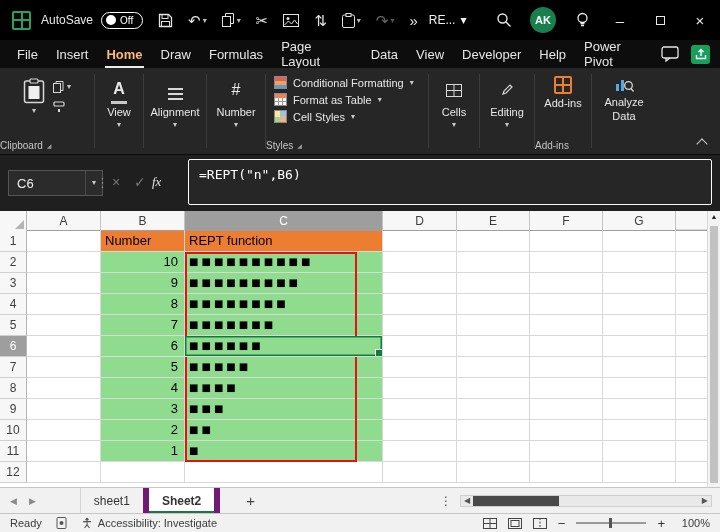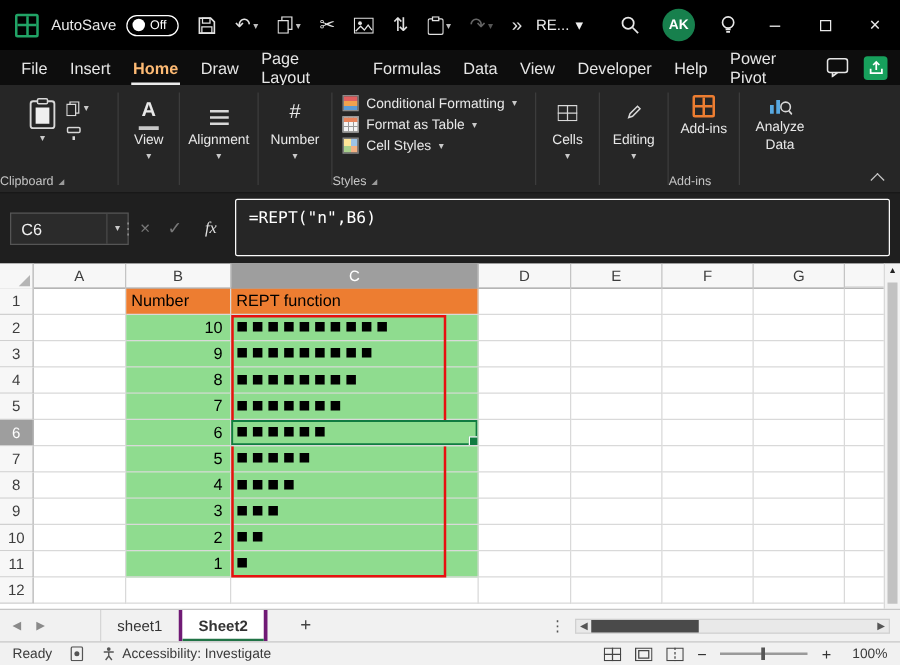--- a/index.html
+++ b/index.html
@@ -67,21 +67,21 @@
 .twoline{font-size:11px;line-height:1.25;text-align:center;margin-top:3px}
 .collapse-ribbon{position:absolute;right:14px;bottom:6px;width:8px;height:8px;border-top:1.6px solid #c9c9c9;border-right:1.6px solid #c9c9c9;transform:rotate(-45deg)}
 
 
 .fbar{position:absolute;top:155px;left:0;right:0;height:56px;background:#1f1f1f}
 .namebox{position:absolute;left:8px;top:15px;width:95px;height:26px;background:#2b2b2b;border:1px solid #555;display:flex;align-items:center;color:#f0f0f0;font-size:13px;padding-left:8px}
 .namebox .chev{margin-left:auto;padding:0 6px;border-left:1px solid #4a4a4a;height:100%;display:flex;align-items:center}
 .fb-dots{position:absolute;left:96px;top:20px;color:#8a8a8a;font-size:13px}
 .fb-x{position:absolute;left:112px;top:19px;color:#777;font-size:14px}
 .fb-check{position:absolute;left:134px;top:19px;color:#777;font-size:14px}
-.fb-fx{position:absolute;left:164px;top:19px;color:#e0e0e0;font-size:13px;font-style:italic;font-family:"Liberation Serif",serif}
+.fb-fx{position:absolute;left:152px;top:19px;color:#e0e0e0;font-size:13px;font-style:italic;font-family:"Liberation Serif",serif}
 .formula-box{position:absolute;left:188px;right:8px;top:4px;bottom:6px;background:#262626;border:1.5px solid #fafafa;border-radius:2px;color:#fff;font-family:"DejaVu Sans Mono","Liberation Mono",monospace;font-size:13px;padding:7px 10px}
 
 
 .sheet{position:absolute;top:211px;left:0;right:0;height:276px;background:#fff}
 .colheaders{display:flex;height:20px;border-bottom:1px solid #9f9f9f;background:#f7f7f7}
 .corner-cell{width:27px;height:20px;border-right:1px solid #b5b5b5;position:relative;background:#f7f7f7;flex:none}
 .corner-tri{position:absolute;right:2px;bottom:2px;width:0;height:0;border-left:9px solid transparent;border-bottom:9px solid #b5b5b5}
 .col-hdr{height:20px;border-right:1px solid #c4c4c4;font-size:12px;color:#3d3d3d;display:flex;align-items:center;justify-content:center;flex:none}
 .col-hdr.sel,.row-hdr.sel{background:#9e9e9e;color:#fff}
 .filler{flex:1;border-bottom:1px solid #d9d9d9}
@@ -95,21 +95,21 @@
 .cell.active{box-shadow:inset 0 0 0 1.5px var(--active-green,#107c41);position:relative;z-index:6}
 .cell.active::after{content:'';position:absolute;right:-1px;bottom:-1px;width:6px;height:6px;background:var(--active-green,#107c41);border:1px solid #fff;z-index:7}
 .red-rect{position:absolute;left:185px;top:41px;width:172px;height:210px;border:2.5px solid var(--red-box,#e81010);z-index:5;pointer-events:none}
 .vscroll{position:absolute;right:0;top:0;width:13px;height:276px;background:#f3f3f3;border-left:1px solid #d9d9d9}
 .vs-up{position:absolute;top:2px;left:0;right:0;text-align:center;font-size:7px;color:#222}
 .vs-thumb{position:absolute;top:15px;bottom:4px;left:2px;right:2px;background:#c2c2c2}
 
 
 .tabsbar{position:absolute;top:487px;left:0;right:0;height:26px;background:#f1f1f1;border-top:1px solid #c6c6c6;display:flex;align-items:center;font-size:12px;color:#333}
 .nav-arrows{display:flex;gap:12px;padding-left:10px;color:#8a8a8a;font-size:9px}
-.stab{height:25px;display:flex;align-items:center;padding:12px 13px;border-right:3px solid #701a75;position:relative}
+.stab{height:25px;display:flex;align-items:center;padding:12px 13px;border-right:6px solid #701a75;position:relative}
 .stab:first-of-type{margin-left:44px;border-left:1px solid #d6d6d6}
 .stab.active{background:#fff;font-weight:bold}
 .stab.active::after{content:'';position:absolute;left:0;right:0;bottom:0;height:2.5px;background:#217346}
 .add-sheet{margin-left:26px;font-size:15px;color:#444}
 .kebab{margin-left:auto;color:#555;font-size:12px;padding:0 8px}
 .hscroll{width:252px;height:12px;display:flex;align-items:center;background:#e9e9e9;border:1px solid #d0d0d0;margin-right:8px}
 .hs-arrow{font-size:8px;color:#555;padding:0 3px}
 .hs-thumb{width:86px;height:10px;background:#4a4a4a}
 .hs-track{flex:1}
 
@@ -207,22 +207,22 @@
       <span class="winbtn">×</span>
     </span>
   </div>
 
   <div class="tabrow">
     <div class="rtabs">
         <div class="rtab">File</div>
         <div class="rtab">Insert</div>
         <div class="rtab active">Home</div>
         <div class="rtab">Draw</div>
+        <div class="rtab">Formulas</div>
         <div class="rtab">Page Layout</div>
-        <div class="rtab">Formulas</div>
         <div class="rtab">Data</div>
         <div class="rtab">View</div>
         <div class="rtab">Developer</div>
         <div class="rtab">Help</div>
         <div class="rtab">Power Pivot</div>
       </div>
     <div class="tabrow-right">
       <span>
         <svg width="18" height="16" viewBox="0 0 18 16">
             <rect x="1" y="1" width="16" height="11" rx="2" fill="none" stroke="#e6e6e6" stroke-width="1.3"></rect>

